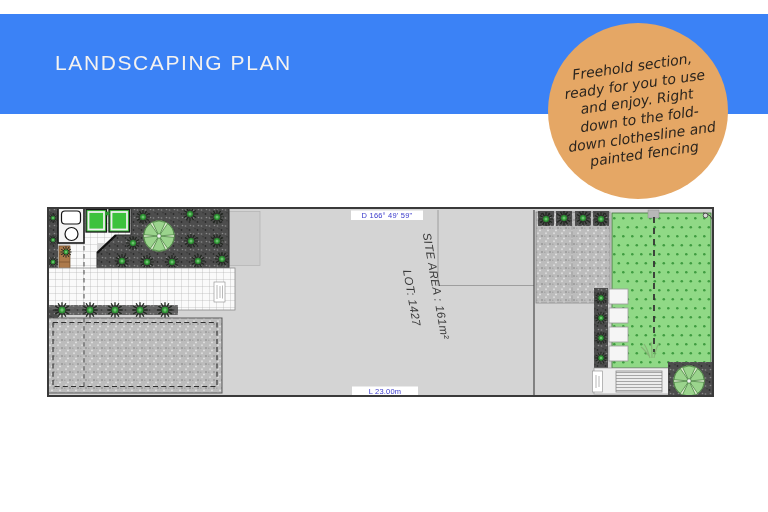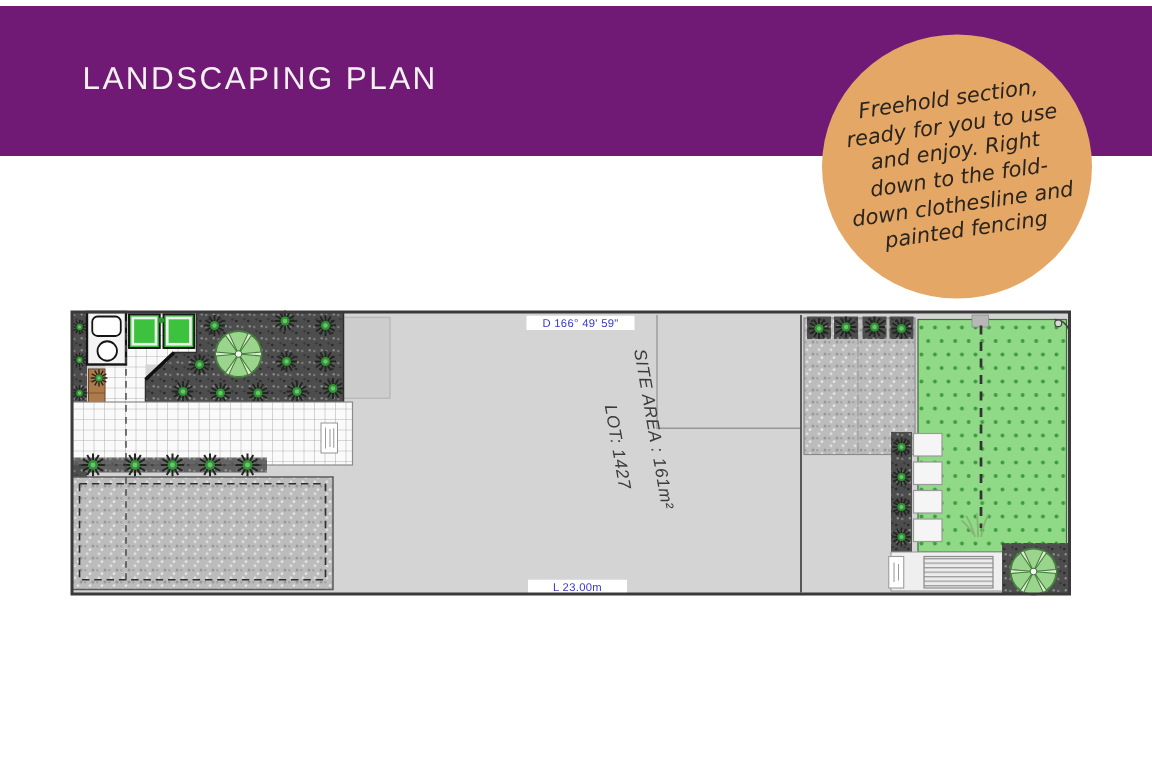--- a/index.html
+++ b/index.html
@@ -2,22 +2,22 @@
 <html><head>
 <meta charset="utf-8">
 <style>
   html,body{margin:0;padding:0;}
   body{
     width:768px;height:512px;position:relative;overflow:hidden;
     background:#ffffff;font-family:"Liberation Sans","DejaVu Sans",sans-serif;
   }
   
   .header-bar{
-    position:absolute;left:0;top:4px;width:768px;height:100px;
-    background:#701a75;
+    position:absolute;left:0;top:14px;width:768px;height:100px;
+    background:#3b82f6;
   }
   .header-title{
     position:absolute;left:55px;top:37px;
     color:#f4f2f0;font-size:21px;letter-spacing:1.6px;font-weight:400;
     font-family:"Liberation Sans",sans-serif;white-space:nowrap;
   }
   
   .badge{
     position:absolute;left:548px;top:23px;width:180px;height:176px;
     background:#e5a765;border-radius:50%;

